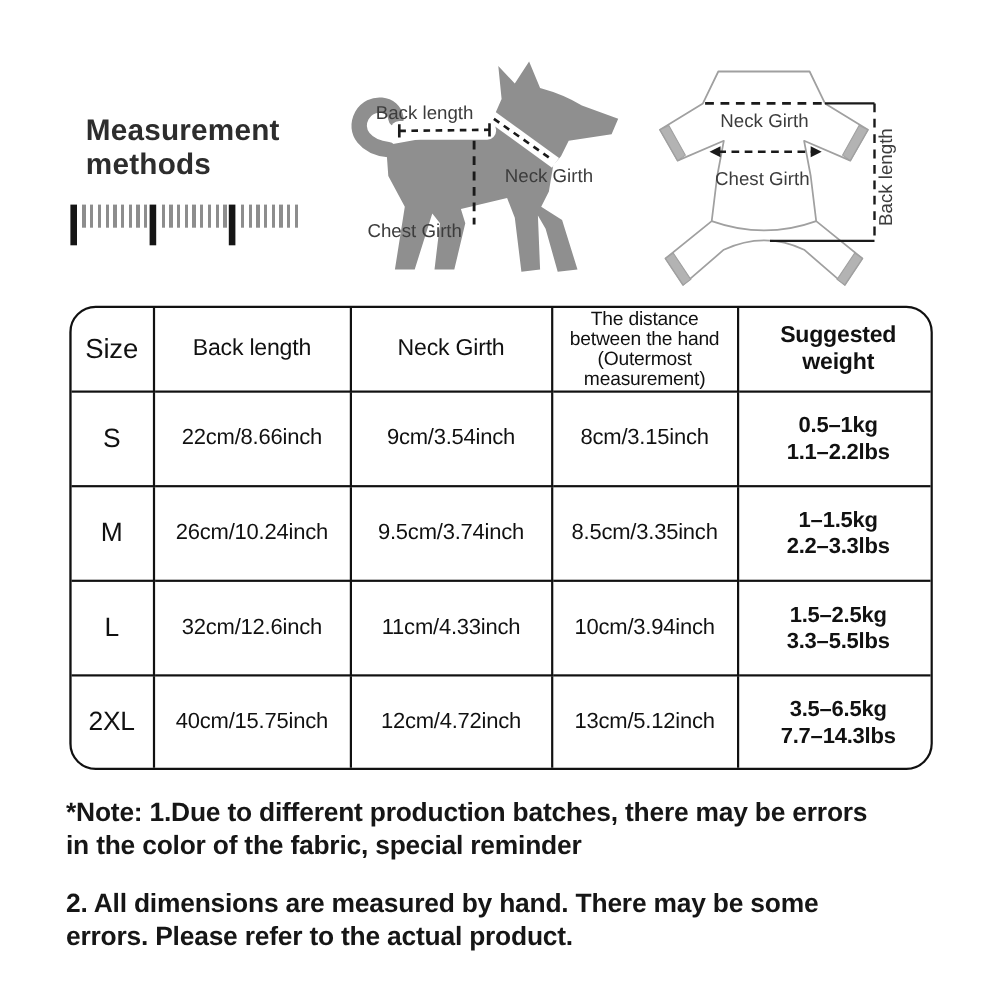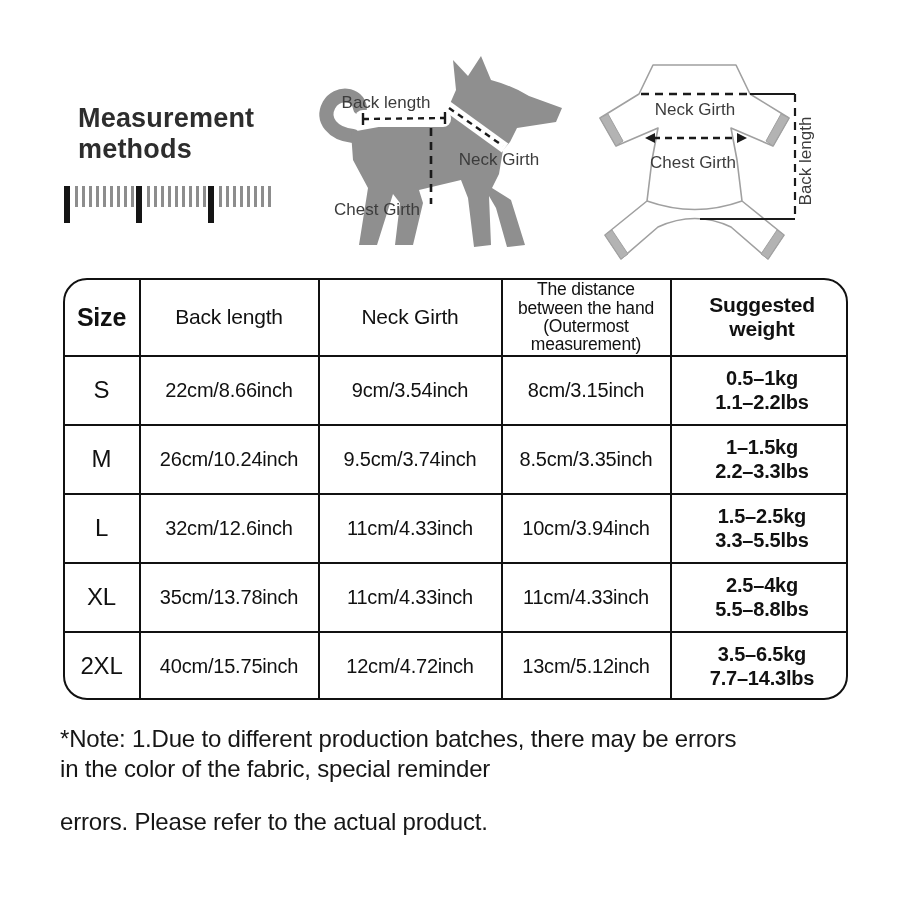--- a/index.html
+++ b/index.html
@@ -32,33 +32,33 @@
   table.size-table{
     border-collapse:collapse;table-layout:fixed;
     width:calc(100% + 5px);height:calc(100% + 5px);margin:-2.5px;
   }
   .size-table th,.size-table td{
     border:2.5px solid #111;text-align:center;vertical-align:middle;
     padding:0 2px;color:#111;letter-spacing:-0.2px;overflow:hidden;
   }
   .size-table thead tr{height:77px;}
   .size-table tbody tr{height:69px;}
-  .th-size{font-size:25px;font-weight:bold;}
+  .th-size{font-size:25px;font-weight:normal;}
   .th-plain{font-size:21px;font-weight:normal;}
   .th-small{font-size:17.5px;font-weight:normal;line-height:1.05;}
   .th-small span{display:block;}
   .th-weight{font-size:21px;font-weight:bold;line-height:1.15;}
   .th-weight span{display:block;}
   .cell-size{font-size:24px;}
   .cell-val{font-size:20px;white-space:nowrap;margin-left:36px;}
   .cell-weight{font-size:20px;line-height:1.2;}
   .cell-weight span{display:block;font-weight:bold;}
   
   .notes{position:absolute;left:60px;top:724px;width:820px;font-size:24px;line-height:1.27;letter-spacing:-0.2px;color:#161616;}
-  .note-block{margin-bottom:22px;}
+  .note-block{margin-bottom:22px;font-weight:bold;}
   .note-line{display:block;}
 </style>
 </head>
 <body>
 
 <div class="page-title">Measurement methods</div>
 
 <div class="ruler">
   <div class="big"></div>
   <div class="ticks"></div>
@@ -181,44 +181,35 @@
         <td class="cell-size">L</td>
         <td class="cell-val">32cm/12.6inch</td>
         <td class="cell-val">11cm/4.33inch</td>
         <td class="cell-val">10cm/3.94inch</td>
         <td class="cell-weight">
           <span>1.5–2.5kg</span>
           <span>3.3–5.5lbs</span>
         </td>
       </tr>
       <tr>
-        <td class="cell-size">XL</td>
-        <td class="cell-val">35cm/13.78inch</td>
-        <td class="cell-val">11cm/4.33inch</td>
-        <td class="cell-val">11cm/4.33inch</td>
-        <td class="cell-weight">
-          <span>2.5–4kg</span>
-          <span>5.5–8.8lbs</span>
-        </td>
-      </tr>
-      <tr>
         <td class="cell-size">2XL</td>
         <td class="cell-val">40cm/15.75inch</td>
         <td class="cell-val">12cm/4.72inch</td>
         <td class="cell-val">13cm/5.12inch</td>
         <td class="cell-weight">
           <span>3.5–6.5kg</span>
           <span>7.7–14.3lbs</span>
         </td>
       </tr>
     </tbody>
   </table>
 </div>
 
 <div class="notes">
   <div class="note-block">
     <span class="note-line">*Note: 1.Due to different production batches, there may be errors</span>
     <span class="note-line">in the color of the fabric, special reminder</span>
   </div>
   <div class="note-block">
+    <span class="note-line">2. All dimensions are measured by hand. There may be some</span>
     <span class="note-line">errors. Please refer to the actual product.</span>
   </div>
 </div>
 
 </body></html>

